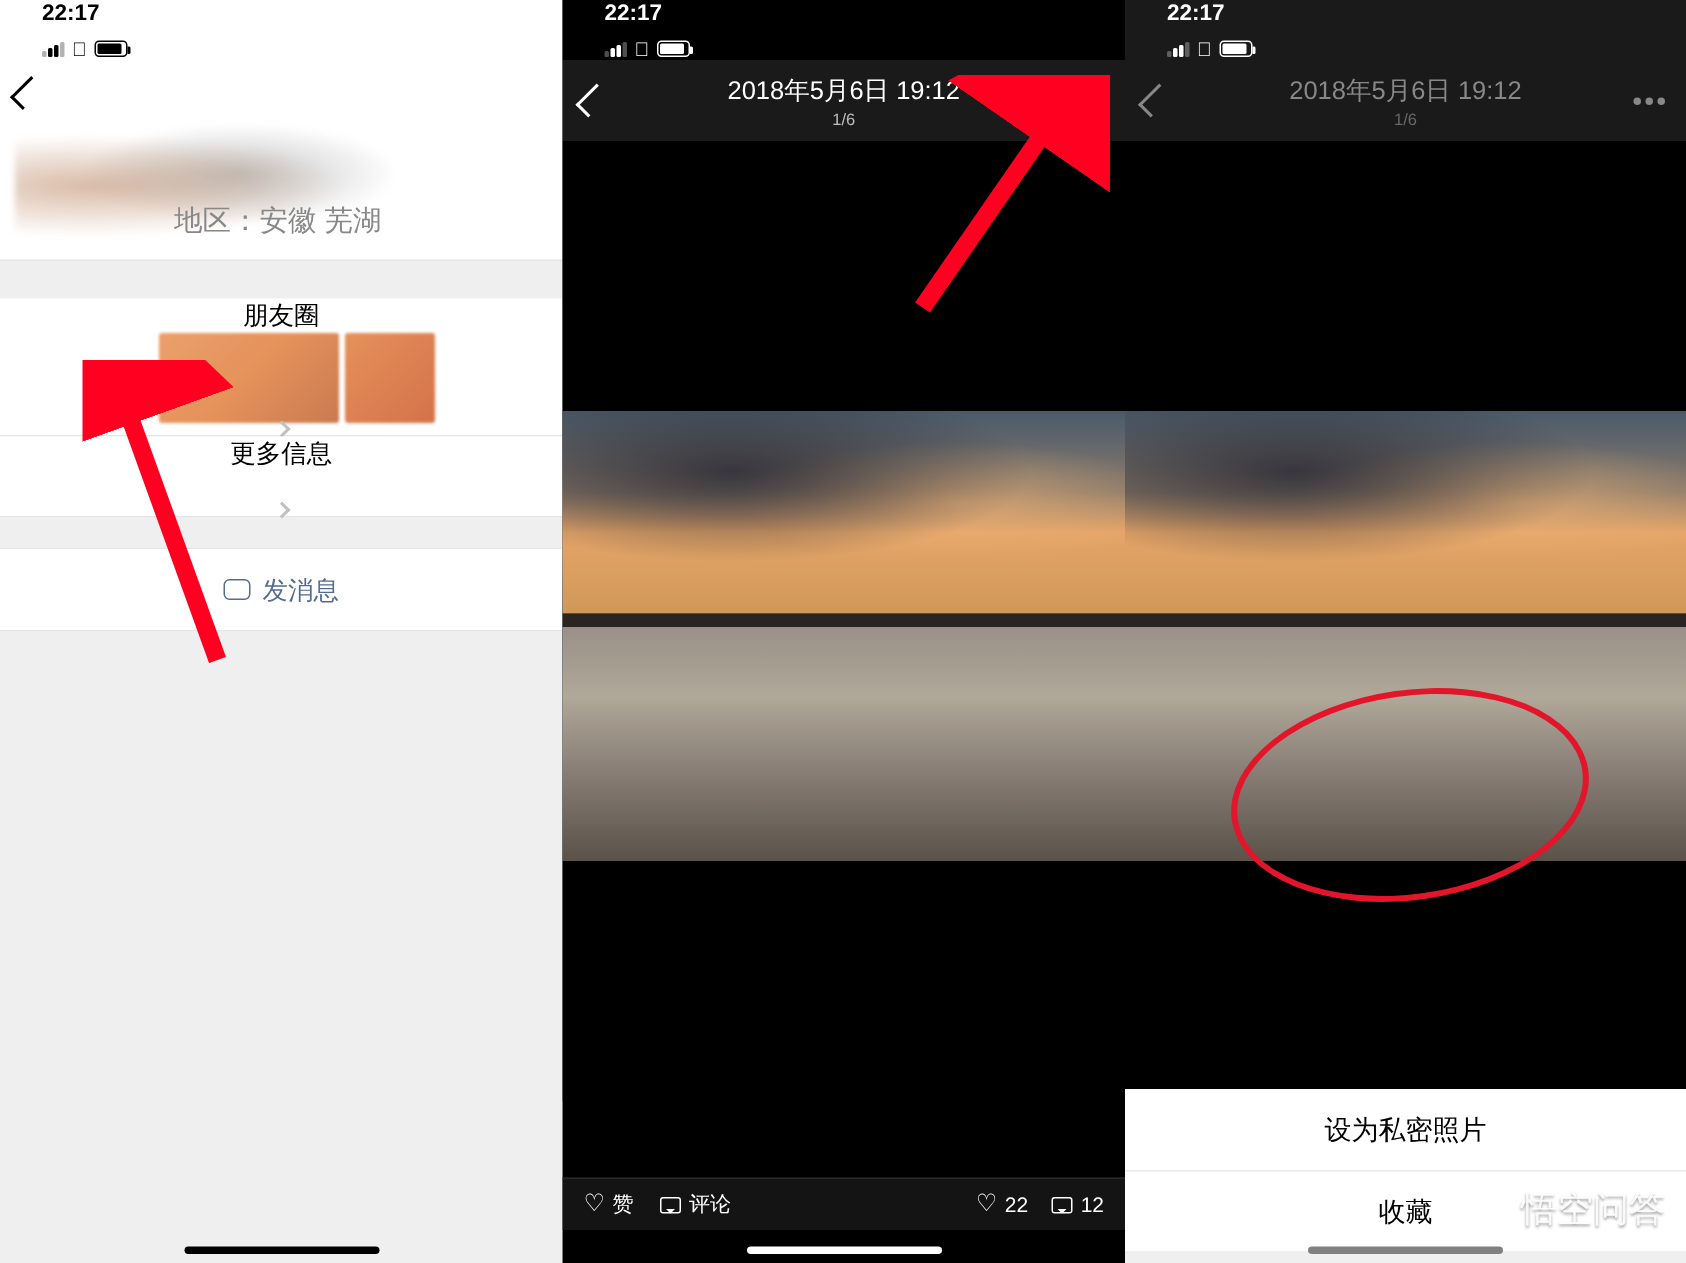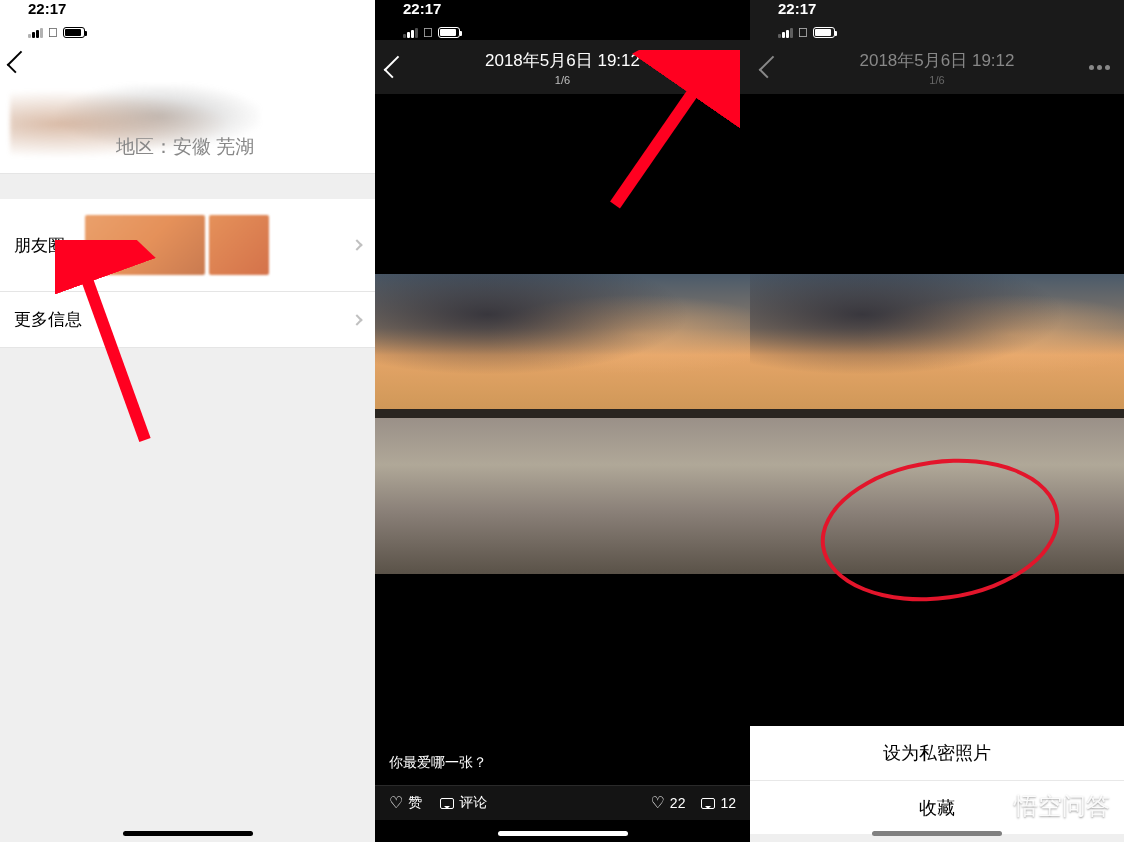--- a/index.html
+++ b/index.html
@@ -71,21 +71,21 @@
     background: radial-gradient(ellipse at 20% 50%, rgba(180,120,80,.5), transparent 60%),
                 radial-gradient(ellipse at 60% 40%, rgba(140,140,140,.5), transparent 50%);
     filter: blur(2px);
   }
   .profile-region {
     position:absolute; left:100px; top:50px; color:#888; font-size:19px;margin-left:16px;
   }
   .spacer { height: 25px; background:#efefef; }
   .row {
     background:#fff; min-height:70px; display:flex; align-items:center;
-    padding: 16px 14px; border-bottom: 1px solid #e5e5e5; position: relative;
+    padding: 0 14px; border-bottom: 1px solid #e5e5e5; position: relative; flex-direction: column;
   }
   .row-label { font-size: 17px; color:#000; flex-shrink:0; }
   .row-thumbs { display:flex; gap:4px; margin-left:20px; flex:1; }
   .thumb {
     width: 60px; height: 60px;
     background: linear-gradient(135deg, #e5915a, #d4724a);
     filter: blur(1px);
     border-radius: 2px;
   }
   .thumb.t2 { width: 120px; background: linear-gradient(135deg, #eaa06b, #e5915a, #c97a50); }
@@ -280,20 +280,24 @@
     </div>
     <div class="row-chevron"></div>
   </div>
 
   <div class="row info">
     <span class="row-label">更多信息</span>
     <div style="flex:1"></div>
     <div class="row-chevron"></div>
   </div>
 
+  <div class="msg-row">
+    <div class="msg-icon"></div>
+    <span class="msg-label">发消息</span>
+  </div>
 
   <div class="red-arrow" style="left:55px; top:240px;">
     <svg width="120" height="220">
       <defs>
           <marker id="ah1" markerWidth="12" markerHeight="12" refX="2" refY="6" orient="auto">
         <path d="M0,0 L0,12 L12,6 z" fill="#ff0020"></path>
           </marker>
         </defs>
       <line x1="90" y1="200" x2="25" y2="20" stroke="#ff0020" stroke-width="12" marker-end="url(#ah1)"></line>
     </svg>
@@ -335,23 +339,20 @@
   <div class="photo-area" style="top:94px; bottom:0;">
     <div style="height:180px; background:#000;"></div>
     <div class="sunset" style="height:300px;">
       <div class="sky-top"></div>
         <div class="horizon"></div>
         <div class="water"></div>
     </div>
     <div style="height:160px; background:#000;"></div>
   </div>
 
-  <div class="caption-bar" style="bottom:60px;">
-    <span>你最爱哪一张？</span>
-  </div>
 
   <div class="action-bar">
     <div class="ab-item">
       <span class="heart">♡</span>
       <span>赞</span>
     </div>
     <div class="ab-item">
       <div class="comment-icon"></div>
       <span>评论</span>
     </div>

